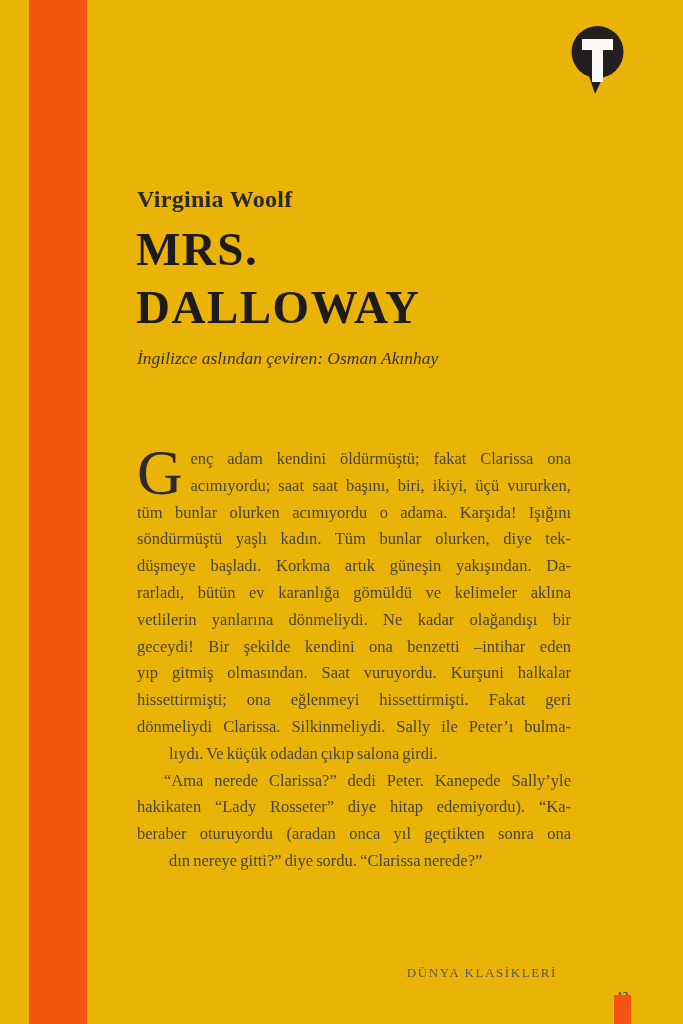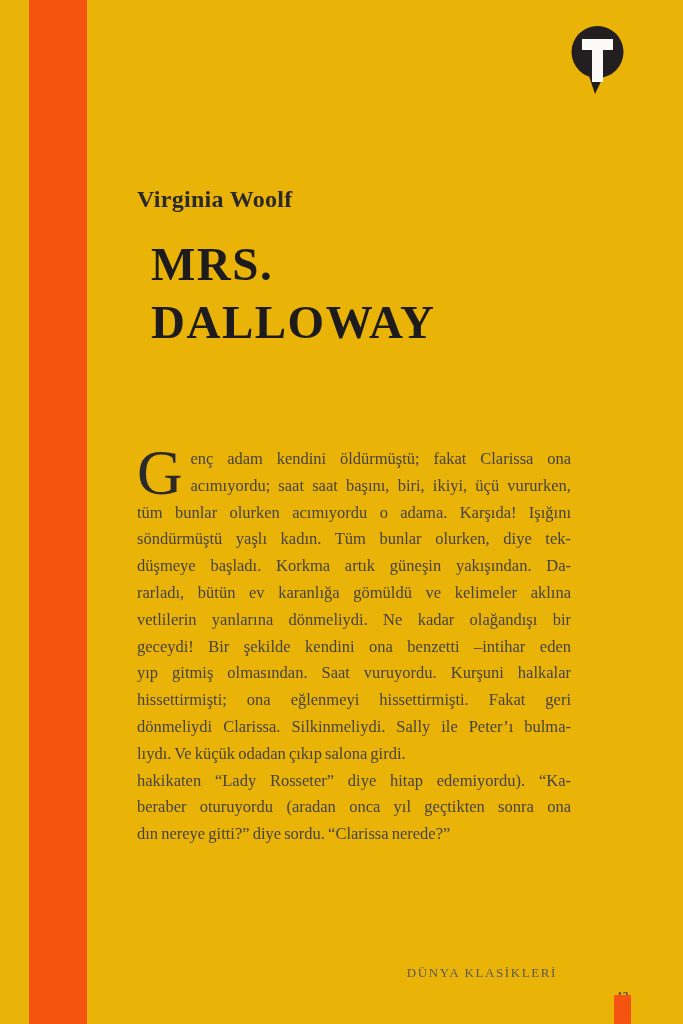--- a/index.html
+++ b/index.html
@@ -18,21 +18,21 @@
   }
   
   .logo{position:absolute;left:571px;top:26px;width:53px;height:70px;}
   .logo svg{display:block;width:100%;height:100%;}
   
   .author{
     position:absolute;left:137px;top:186px;
     font-size:24px;font-weight:600;color:#2a2828;letter-spacing:.3px;
   }
   .title{
-    position:absolute;left:135px;top:219px;margin:16px;
+    position:absolute;left:135px;top:219px;margin:1px;
     font-size:47px;line-height:58px;font-weight:700;
     letter-spacing:1.5px;color:#1d1b1c;
   }
   .subtitle{
     position:absolute;left:137px;top:348px;
     font-style:italic;font-size:17.5px;color:#353334;
   }
   
   .body-text{
     position:absolute;left:137px;top:446px;width:434px;
@@ -46,20 +46,21 @@
     color:#2b2929;
   }
   .bline{
     text-align:justify;
     -moz-text-align-last:justify;
     text-align-last:justify;
   }
   .bline.flush{
     -moz-text-align-last:left;
     text-align-last:left;
+    margin-left:32px;
   }
   .bline.indent{text-indent:27px;}
   
   .footer-series{
     position:absolute;top:965px;right:126px;
     font-size:13px;letter-spacing:1.6px;color:#5a5754;
   }
   .footer-pagenum{
     position:absolute;top:964px;left:617px;
     font-size:11.5px;font-weight:700;color:#4c4a47;margin-top:26px;
@@ -83,35 +84,37 @@
       <path d="M16,44 L24,68 L34,47 Z" fill="#231f20"></path>
 
       <path d="M11,13 L42,13 L42,24 L32,24 L32,56 L21,56 L21,24 L11,24 Z" fill="#fbfaf7"></path>
     </svg>
   </div>
 
   <div class="author">Virginia Woolf</div>
 
   <h1 class="title"><span>MRS.</span><br><span>DALLOWAY</span></h1>
 
+  <div class="subtitle">İngilizce aslından çeviren: Osman Akınhay</div>
 
   <div class="body-text">
     <div class="dropcap">G</div>
     <div class="bline">enç adam kendini öldürmüştü; fakat Clarissa ona</div>
     <div class="bline">acımıyordu; saat saat başını, biri, ikiyi, üçü vururken,</div>
     <div class="bline">tüm bunlar olurken acımıyordu o adama. Karşıda! Işığını</div>
     <div class="bline">söndürmüştü yaşlı kadın. Tüm bunlar olurken, diye tek-</div>
     <div class="bline">düşmeye başladı. Korkma artık güneşin yakışından. Da-</div>
     <div class="bline">rarladı, bütün ev karanlığa gömüldü ve kelimeler aklına</div>
     <div class="bline">vetlilerin yanlarına dönmeliydi. Ne kadar olağandışı bir</div>
     <div class="bline">geceydi! Bir şekilde kendini ona benzetti –intihar eden</div>
     <div class="bline">yıp gitmiş olmasından. Saat vuruyordu. Kurşuni halkalar</div>
     <div class="bline">hissettirmişti; ona eğlenmeyi hissettirmişti. Fakat geri</div>
     <div class="bline">dönmeliydi Clarissa. Silkinmeliydi. Sally ile Peter’ı bulma-</div>
     <div class="bline flush">lıydı. Ve küçük odadan çıkıp salona girdi.</div>
+    <div class="bline indent">“Ama nerede Clarissa?” dedi Peter. Kanepede Sally’yle</div>
     <div class="bline">hakikaten “Lady Rosseter” diye hitap edemiyordu). “Ka-</div>
     <div class="bline">beraber oturuyordu (aradan onca yıl geçtikten sonra ona</div>
     <div class="bline flush">dın nereye gitti?” diye sordu. “Clarissa nerede?”</div>
   </div>
 
   <div class="footer-series">DÜNYA KLASİKLERİ</div>
   <div class="footer-pagenum">12</div>
   <div class="corner-bar"></div>
 
 </div>

